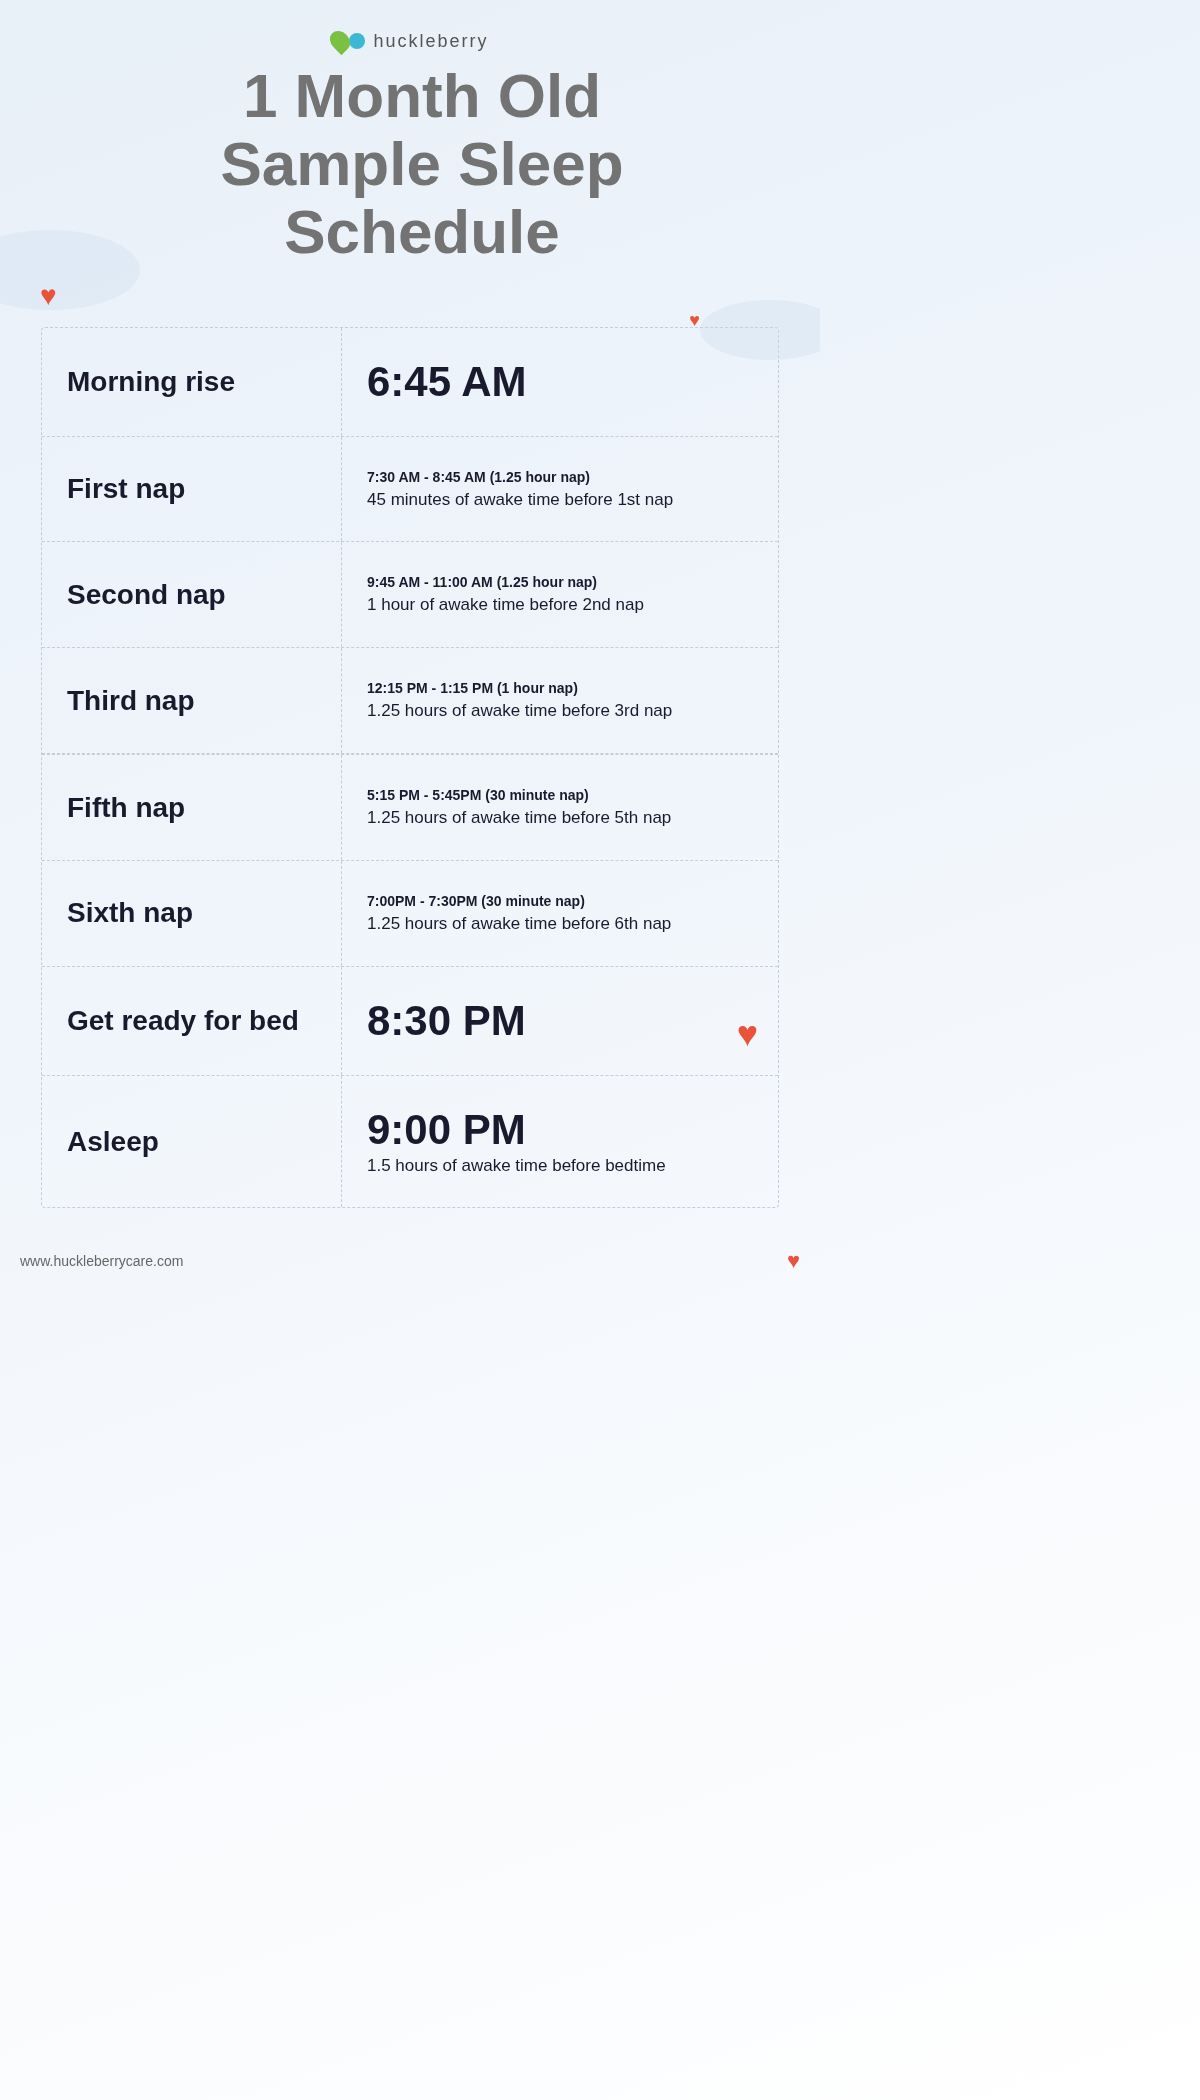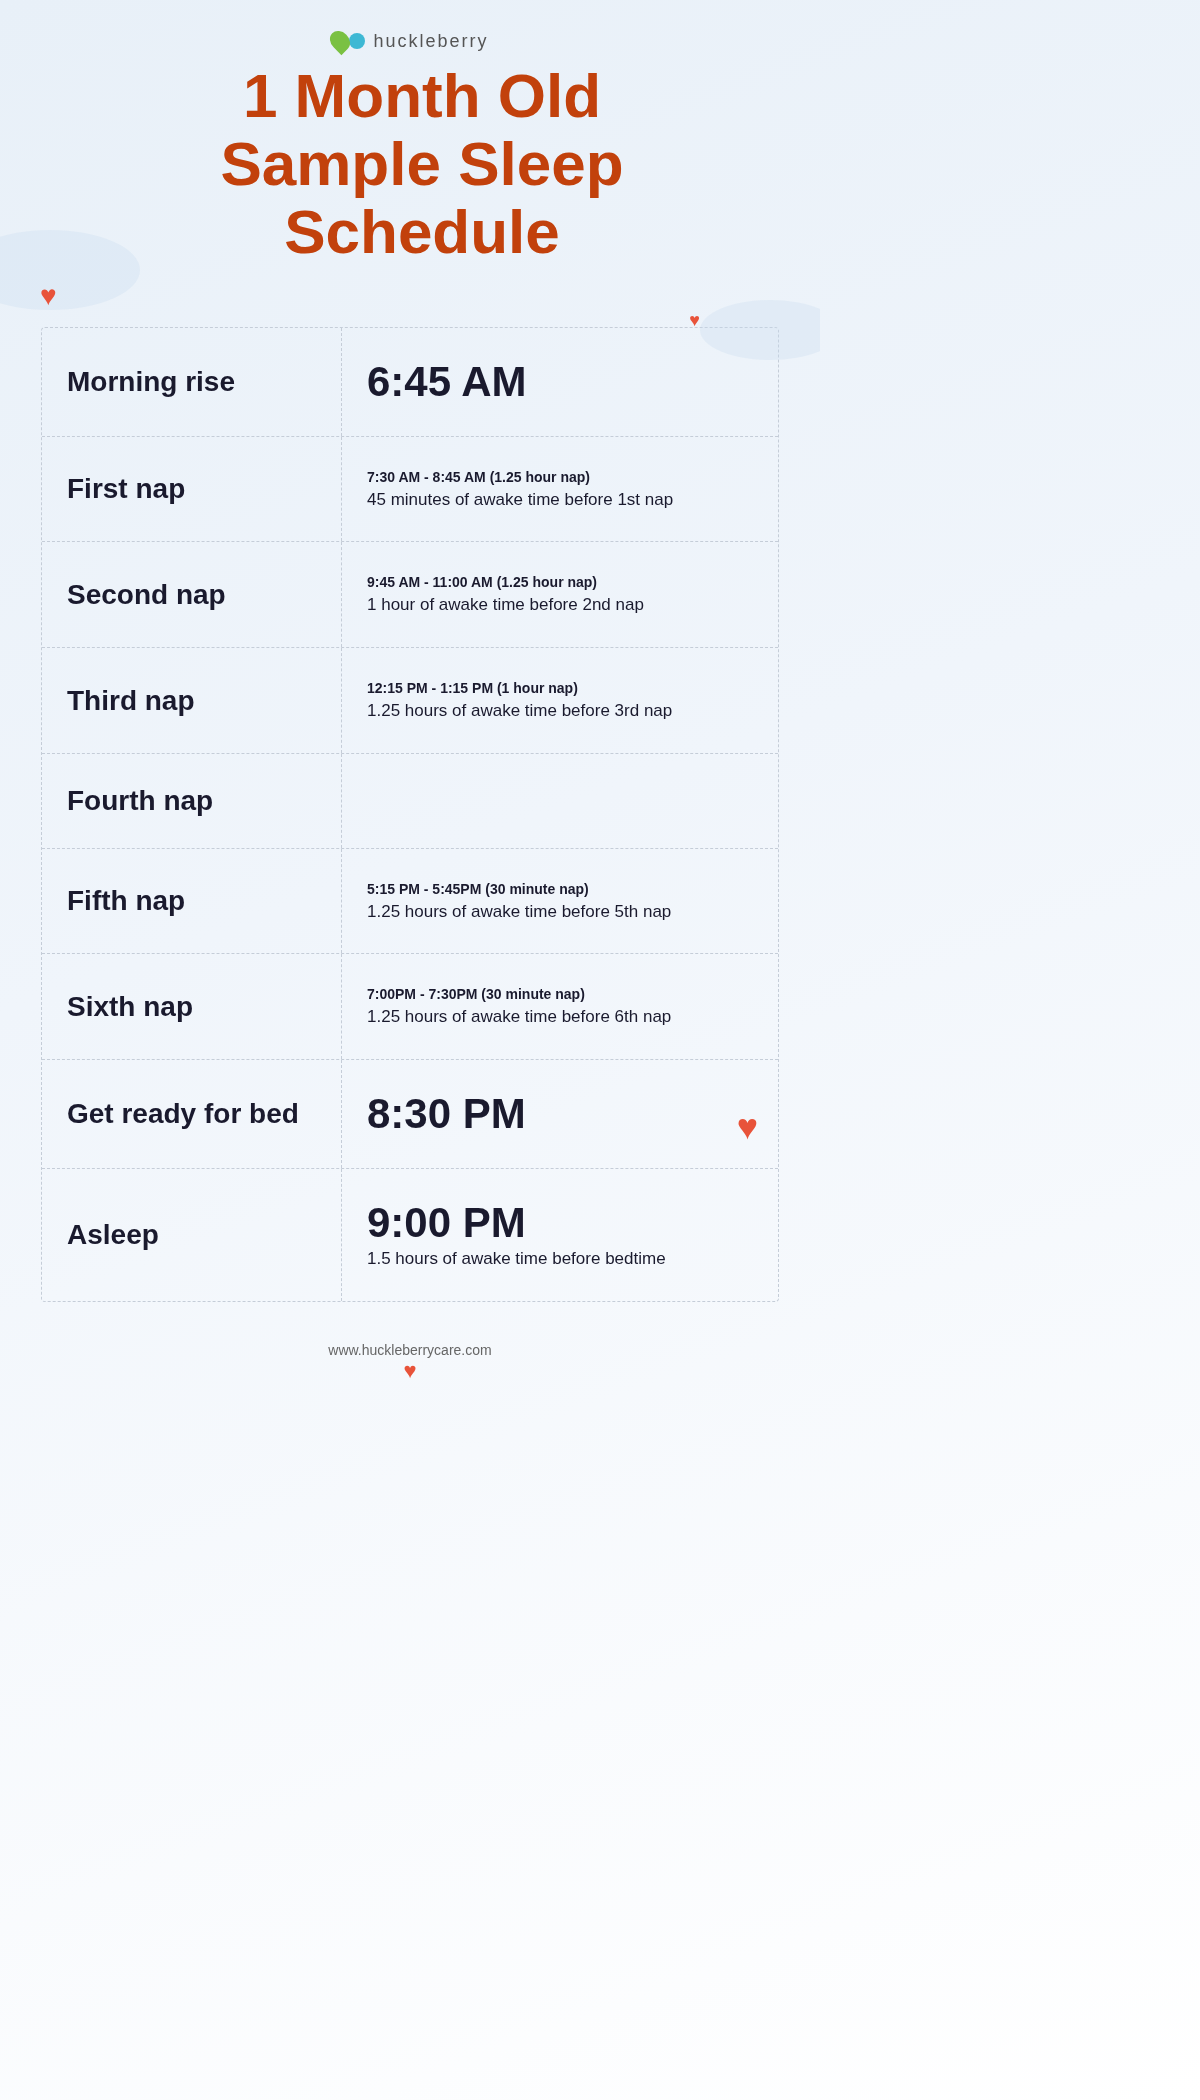--- a/index.html
+++ b/index.html
@@ -82,21 +82,21 @@
     .logo-text {
       font-size: 18px;
       color: #555;
       letter-spacing: 2px;
       font-weight: 400;
     }
 
     .main-title {
       font-size: 62px;
       font-weight: 900;
-      color: #c2410c;
+      color: #737373;
       text-align: center;
       line-height: 1.1;
       margin-bottom: 30px;
       margin-left: 24px;
     }
 
     .heart-red {
       color: #e8533a;
       font-size: 28px;
     }
@@ -185,21 +185,20 @@
       right: 20px;
       bottom: 20px;
     }
 
     .footer {
       width: 100%;
       padding: 10px 20px 20px;
       display: flex;
       align-items: center;
       justify-content: space-between;
-      flex-direction: column;
     }
 
     .footer-url {
       font-size: 14px;
       color: #666;
     }
 
     .footer-heart {
       color: #e8533a;
       font-size: 22px;
@@ -269,23 +268,20 @@
     <div class="col-label">
       <span class="label-text">Third nap</span>
     </div>
     <div class="col-value">
       <span class="time-normal">12:15 PM - 1:15 PM (1 hour nap)</span>
       <span class="time-sub">1.25 hours of awake time before 3rd nap</span>
     </div>
   </div>
 
   <div class="table-row">
-    <div class="col-label">
-      <span class="label-text">Fourth nap</span>
-    </div>
   </div>
 
   <div class="table-row">
     <div class="col-label">
       <span class="label-text">Fifth nap</span>
     </div>
     <div class="col-value">
       <span class="time-normal">5:15 PM - 5:45PM (30 minute nap)</span>
       <span class="time-sub">1.25 hours of awake time before 5th nap</span>
     </div>

